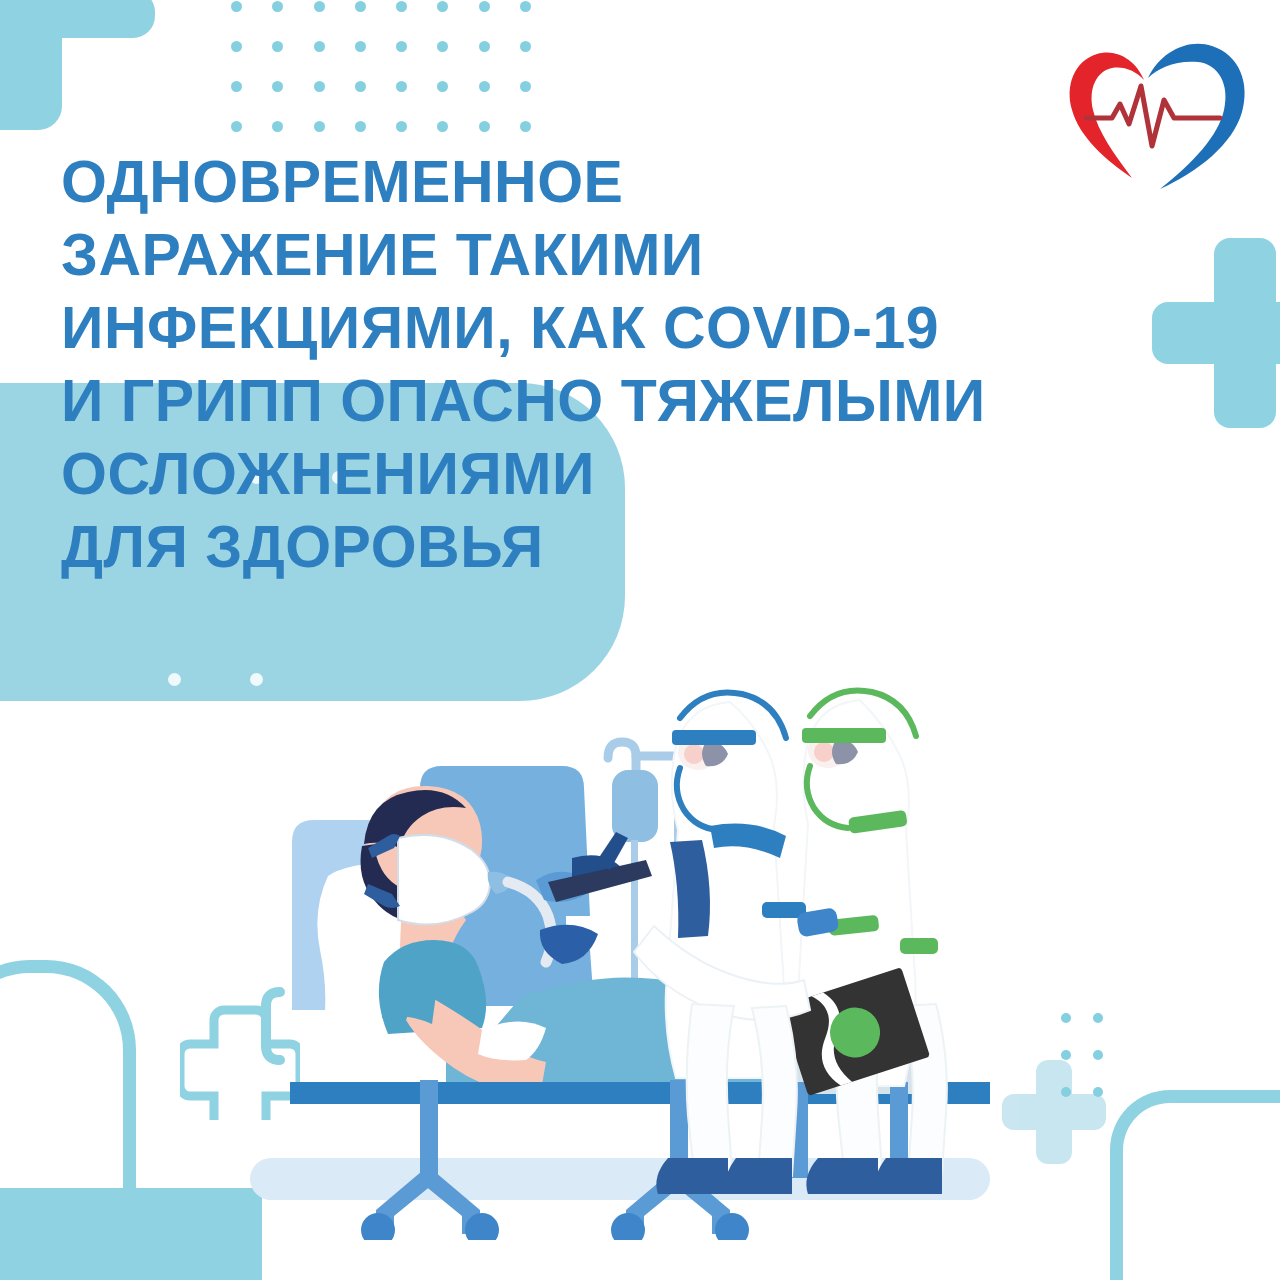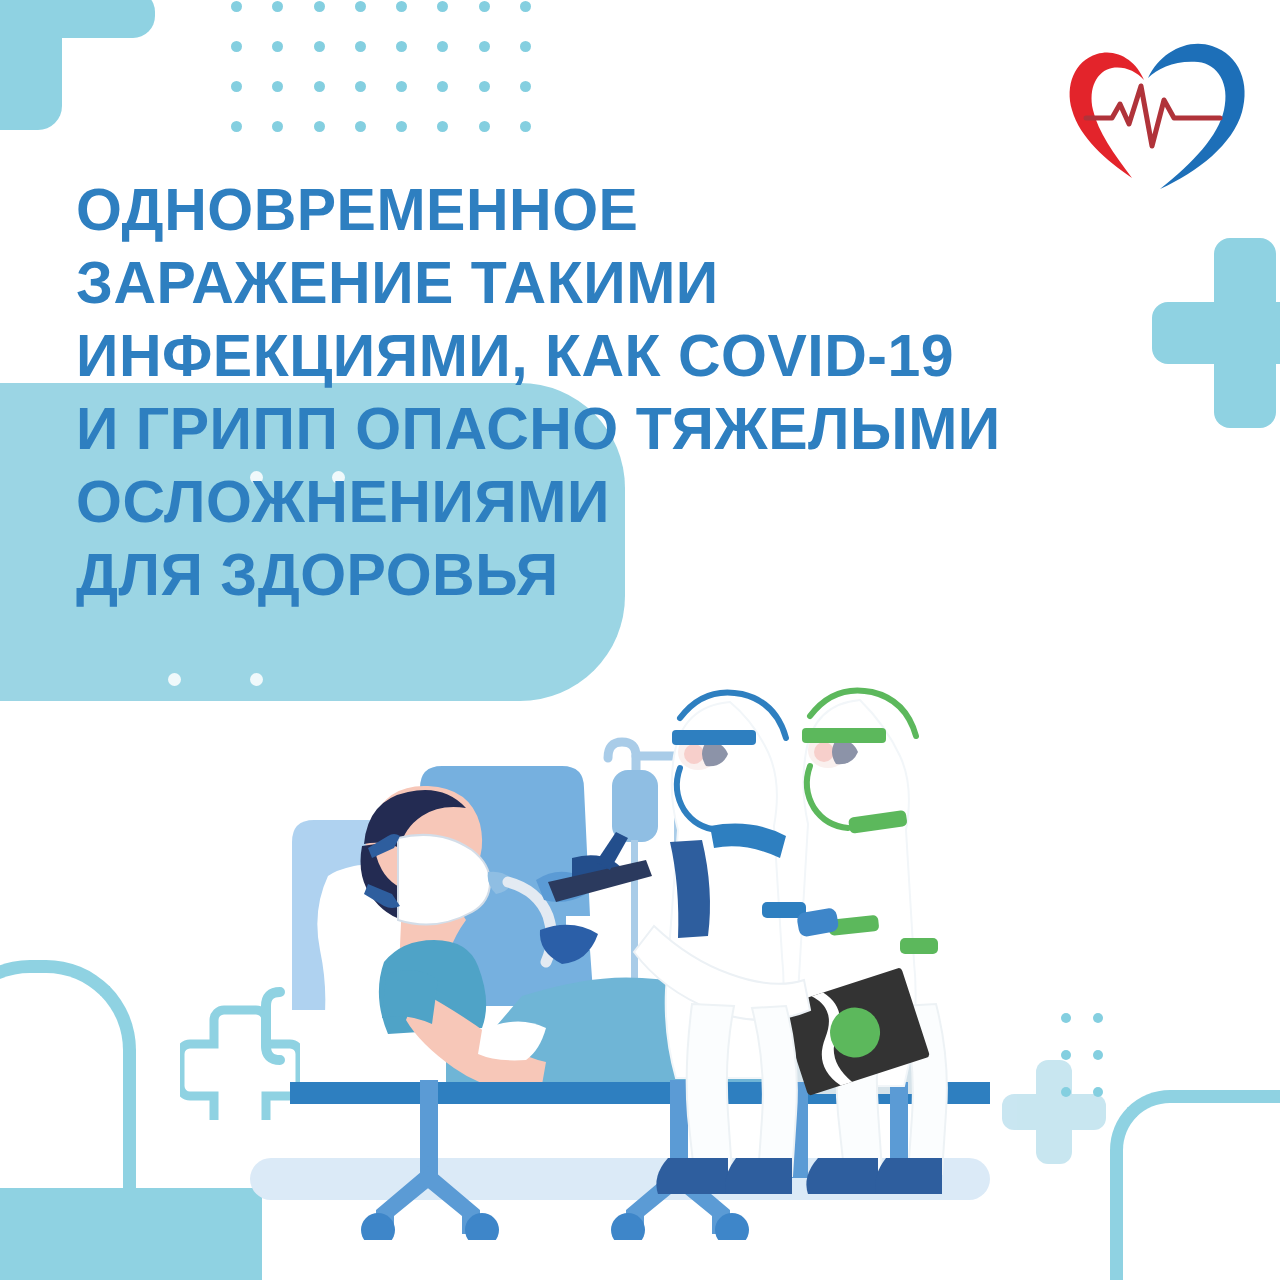--- a/index.html
+++ b/index.html
@@ -149,31 +149,30 @@
     position: absolute;
     width: 13px; height: 13px;
     border-radius: 50%;
     background: #ffffff;
     opacity: .85;
   }
 
   
   .headline {
     position: absolute;
-    left: 76px; top: 146px;
+    left: 61px; top: 146px;
     width: 1000px;
     color: var(--c-head);
     font-family: "Liberation Sans", sans-serif;
     font-weight: bold;
     font-size: 59px;
     line-height: 73px;
     letter-spacing: 0.5px;
     text-transform: uppercase;
     white-space: pre-line;
-    margin-top: 28px;
   }
 
   
   .logo {
     position: absolute;
     right: 22px; top: 26px;
     width: 210px; height: 164px;
   }
 
   

